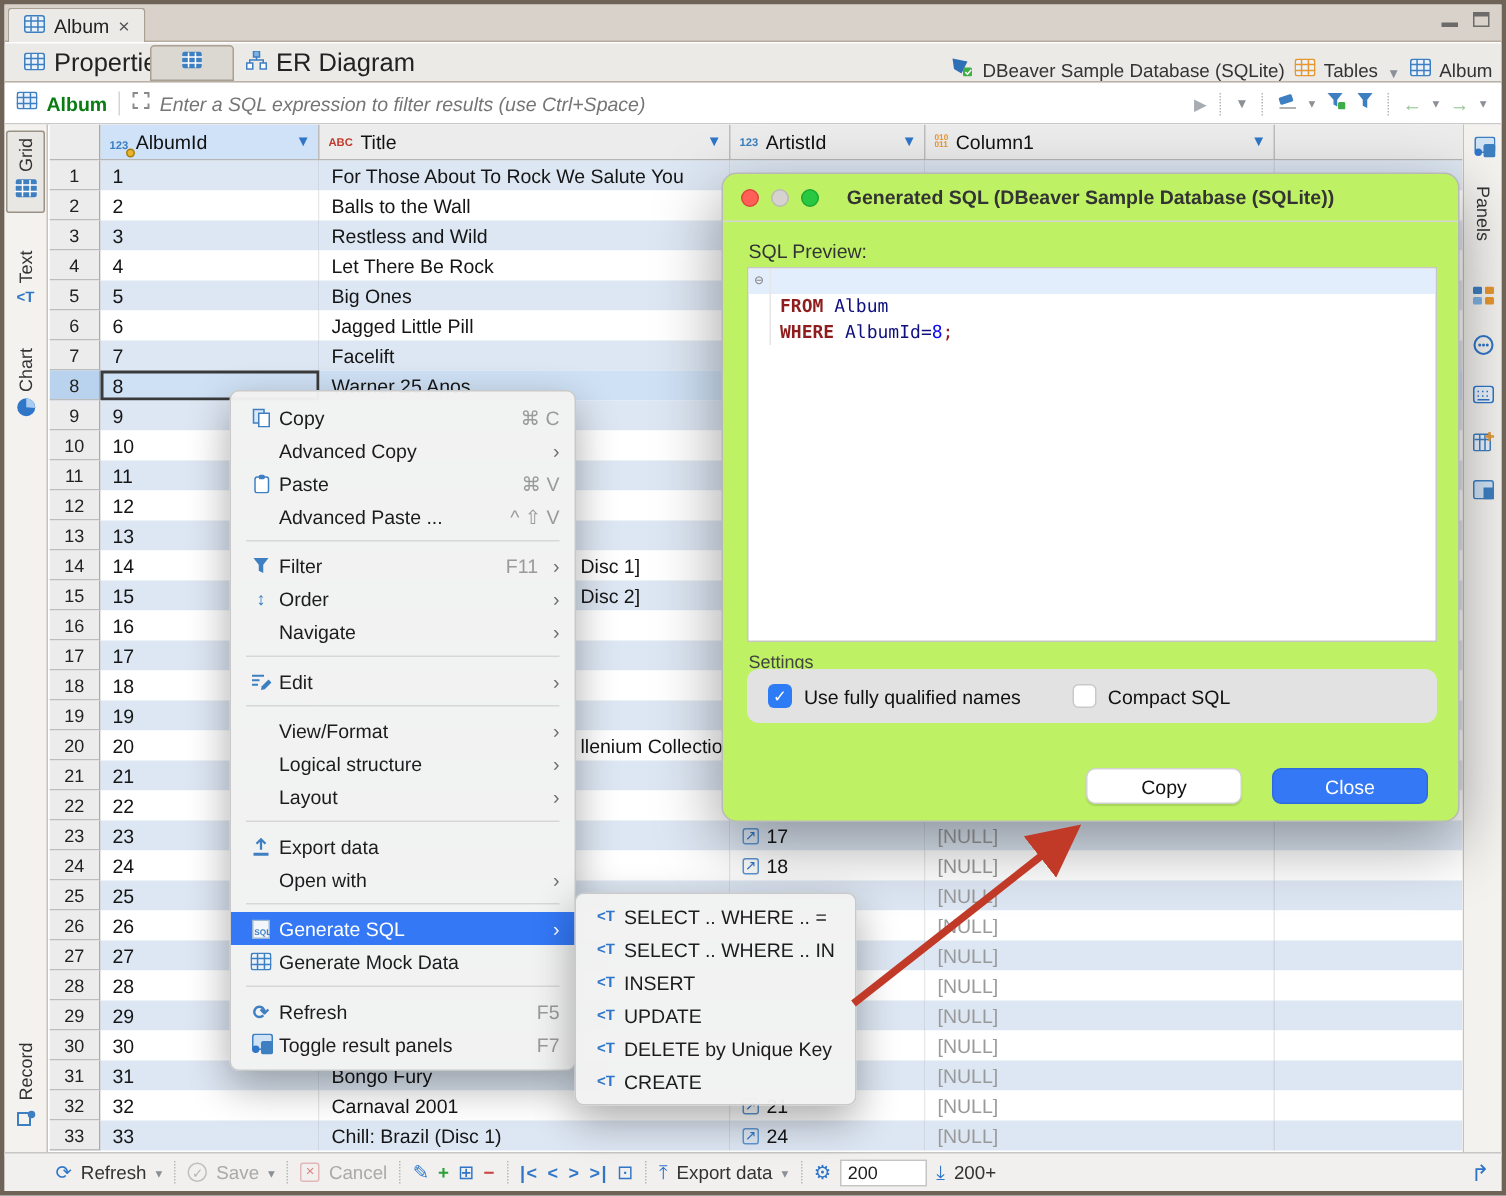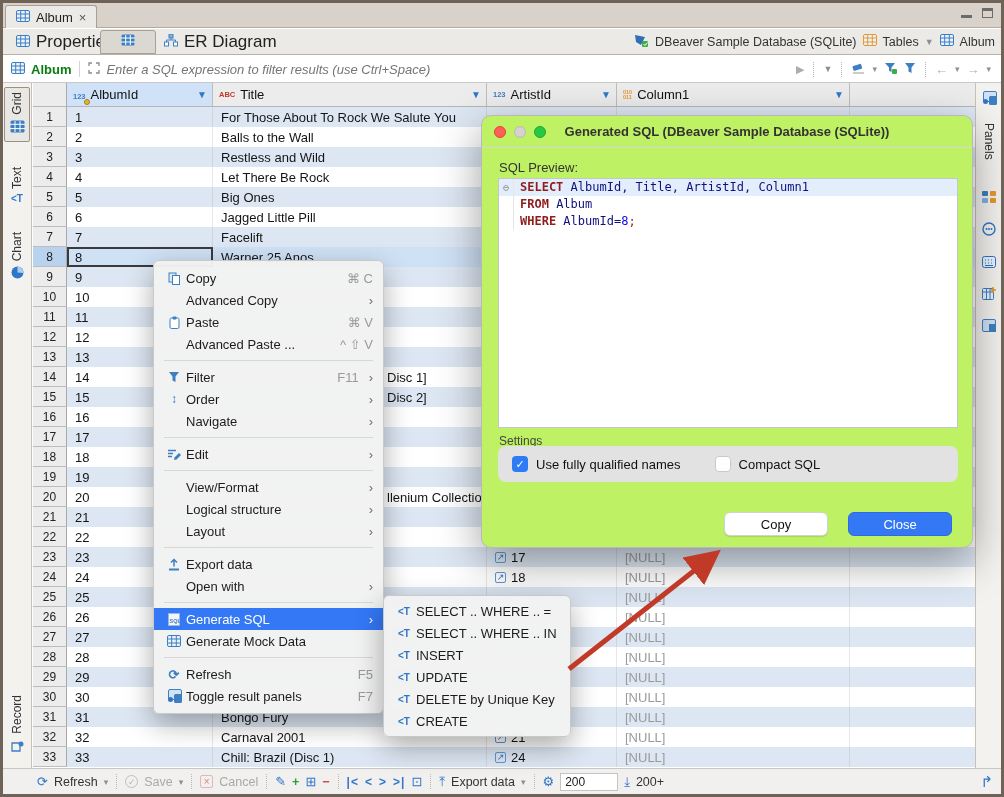--- a/index.html
+++ b/index.html
@@ -11,21 +11,21 @@
   .tabstrip1{position:absolute;left:0;top:0;width:998px;height:25px;background:#d8d2cb;border-bottom:1px solid #b5ac9f;}
   .etab{position:absolute;left:2px;top:2px;height:23px;background:#eceae7;border:1px solid #a99f92;border-bottom:none;border-radius:3px 3px 0 0;display:flex;align-items:center;gap:6px;padding:0 10px;font-size:13px;color:#222;}
   .etab .x{color:#555;font-size:13px;cursor:pointer;}
   .winbtns{position:absolute;right:8px;top:5px;display:flex;gap:10px;align-items:center;}
   .wb-min{width:11px;height:3px;background:#6b6b6b;margin-top:6px;}
   .wb-max{width:11px;height:10px;border:1px solid #6b6b6b;border-top:3px solid #6b6b6b;}
 
   .tabstrip2{position:absolute;left:0;top:26px;width:998px;height:26px;background:#eceae7;border-bottom:1px solid #b9b1a6;}
   .vtab2{position:absolute;top:1px;height:24px;display:flex;align-items:center;gap:6px;padding:0 9px;font-size:17px;color:#222;}
   .vtab2.sel{background:#dbd7d1;border:1px solid #a99f92;border-radius:3px 3px 0 0;}
-  .ts2-right{position:absolute;right:6px;top:0;height:25px;display:flex;align-items:center;gap:6px;font-size:12.5px;color:#333;}
+  .ts2-right{position:absolute;right:6px;top:0;height:25px;display:flex;align-items:flex-end;gap:6px;font-size:12.5px;color:#333;}
 
   .filterbar{position:absolute;left:0;top:53px;width:998px;height:27px;background:#fff;border-bottom:1px solid #c9c9c9;display:flex;align-items:center;}
   .fb-left{display:flex;align-items:center;gap:6px;padding-left:8px;}
   .fb-entity{color:#0a7d12;font-size:13px;font-weight:bold;}
   .fb-sep{width:1px;height:16px;background:#d5d5d5;margin:0 2px;}
   .fb-input{flex:1;border:none;outline:none;font-style:italic;font-size:13px;color:#9a9a9a;padding:0 6px;background:transparent;}
   .fb-right{display:flex;align-items:center;gap:7px;padding-right:10px;}
   .gly-play{color:#a8adb3;font-size:11px;}
   .gly-dd{color:#8b9097;font-size:9px;}
   .gly-green{color:#93c493;font-weight:bold;font-size:13px;}
@@ -796,21 +796,21 @@
     <div class="dlg-title">
       <div class="tl">
         <span class="r"></span>
         <span class="y"></span>
         <span class="g"></span>
       </div>
       <span>Generated SQL (DBeaver Sample Database (SQLite))</span>
     </div>
     <div class="dlg-label">SQL Preview:</div>
     <div class="code">
-        <div class="cline hl"><span class="fold">⊖</span><span style="padding-left:6px;"><span class="seg-kw">SELECT</span><span class="seg-id"> AlbumId, Title, ArtistId, Column1</span></span></div>
+        <div class="cline hl"><span class="fold">⊖</span></div>
         <div class="cline"><span class="fold"></span><span style="padding-left:6px;"><span class="seg-kw">FROM</span><span class="seg-id"> Album</span></span></div>
         <div class="cline"><span class="fold"></span><span style="padding-left:6px;"><span class="seg-kw">WHERE</span><span class="seg-id"> AlbumId=</span><span class="seg-num">8</span><span class="seg-pun">;</span></span></div>
       </div>
     <div class="dlg-settings-label">Settings</div>
     <div class="dlg-settings">
       <span class="cb on">✓</span>
       <span>Use fully qualified names</span>
       <span class="cb off cb2"></span>
       <span>Compact SQL</span>
     </div>

